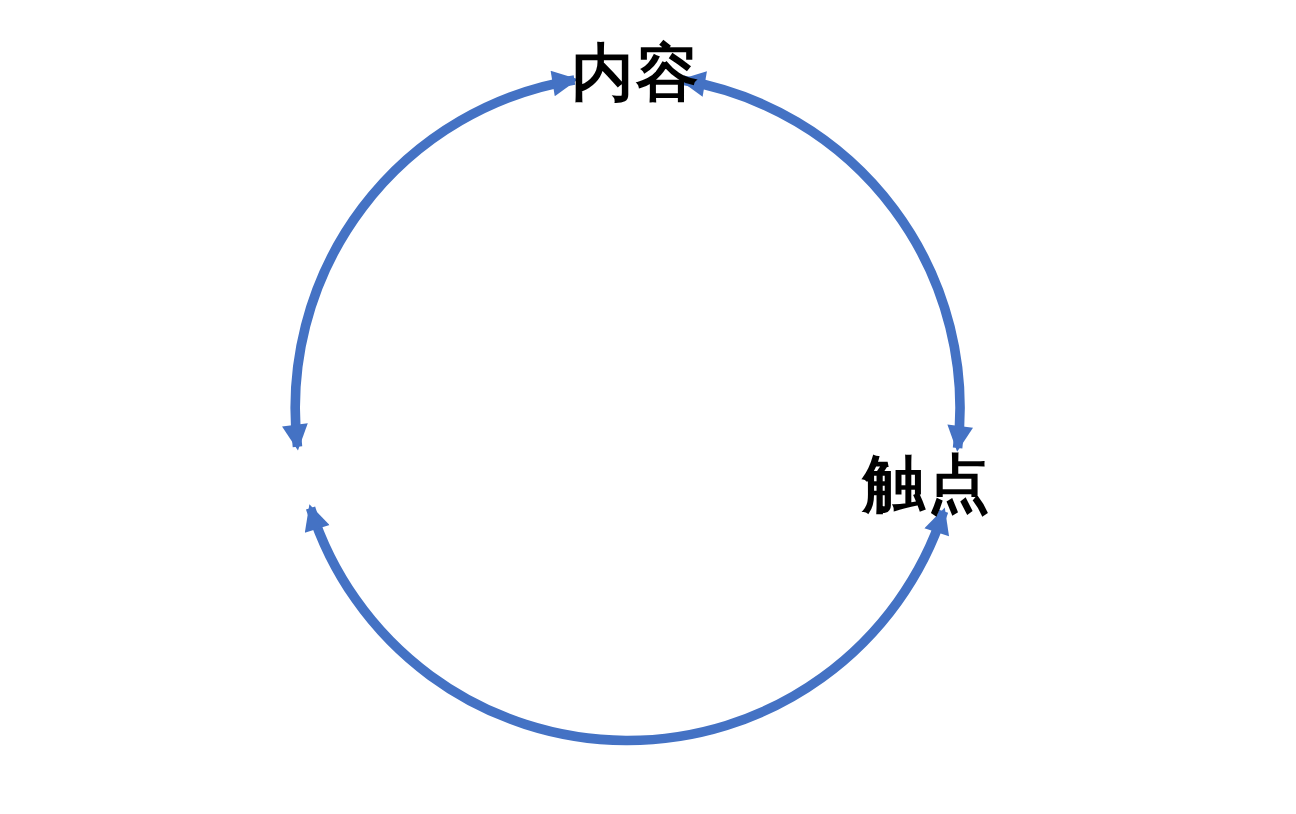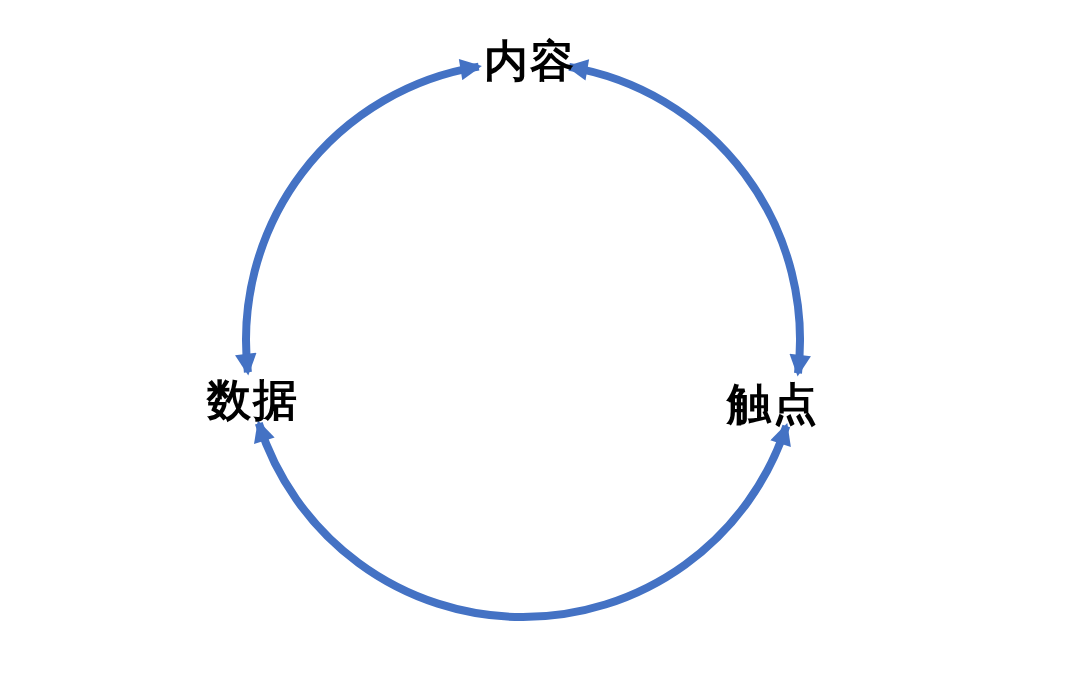--- a/index.html
+++ b/index.html
@@ -22,21 +22,21 @@
     width: 1080px;
     height: 678px;
   }
   .cycle-svg path.arc {
     fill: none;
     stroke-linecap: butt;
   }
   .node-label {
     position: absolute;
     transform: translate(-50%, -50%);
-    font-size: 44px;
+    font-size: 52px;
     font-weight: 700;
     color: #000000;
     letter-spacing: 2px;
     white-space: nowrap;
     line-height: 1;
   }
   .node-label.top   { left: 530px; top: 61px;  }
   .node-label.left  { left: 253px; top: 400px; }
   .node-label.right { left: 773px; top: 404px; }
 </style>
@@ -54,17 +54,16 @@
 
     <path class="arc" d="M 247.9 372.3 A 277 277 0 0 1 478.7 66.6" stroke-width="8" marker-start="url(#arrowhead)" marker-end="url(#arrowhead)" stroke="#4472C4"></path>
 
     <path class="arc" d="M 569.2 66.9 A 277 277 0 0 1 798.0 373.3" stroke-width="8" marker-start="url(#arrowhead)" marker-end="url(#arrowhead)" stroke="#4472C4"></path>
 
     <path class="arc" d="M 786.3 426.1 A 277 277 0 0 1 258.8 423.3" stroke-width="8" marker-start="url(#arrowhead)" marker-end="url(#arrowhead)" stroke="#4472C4"></path>
   </svg>
 
   <div class="node-label top">内容</div>
 
-  <div class="node-label left">数据</div>
 
   <div class="node-label right">触点</div>
 
 </div>
 
 </body></html>

